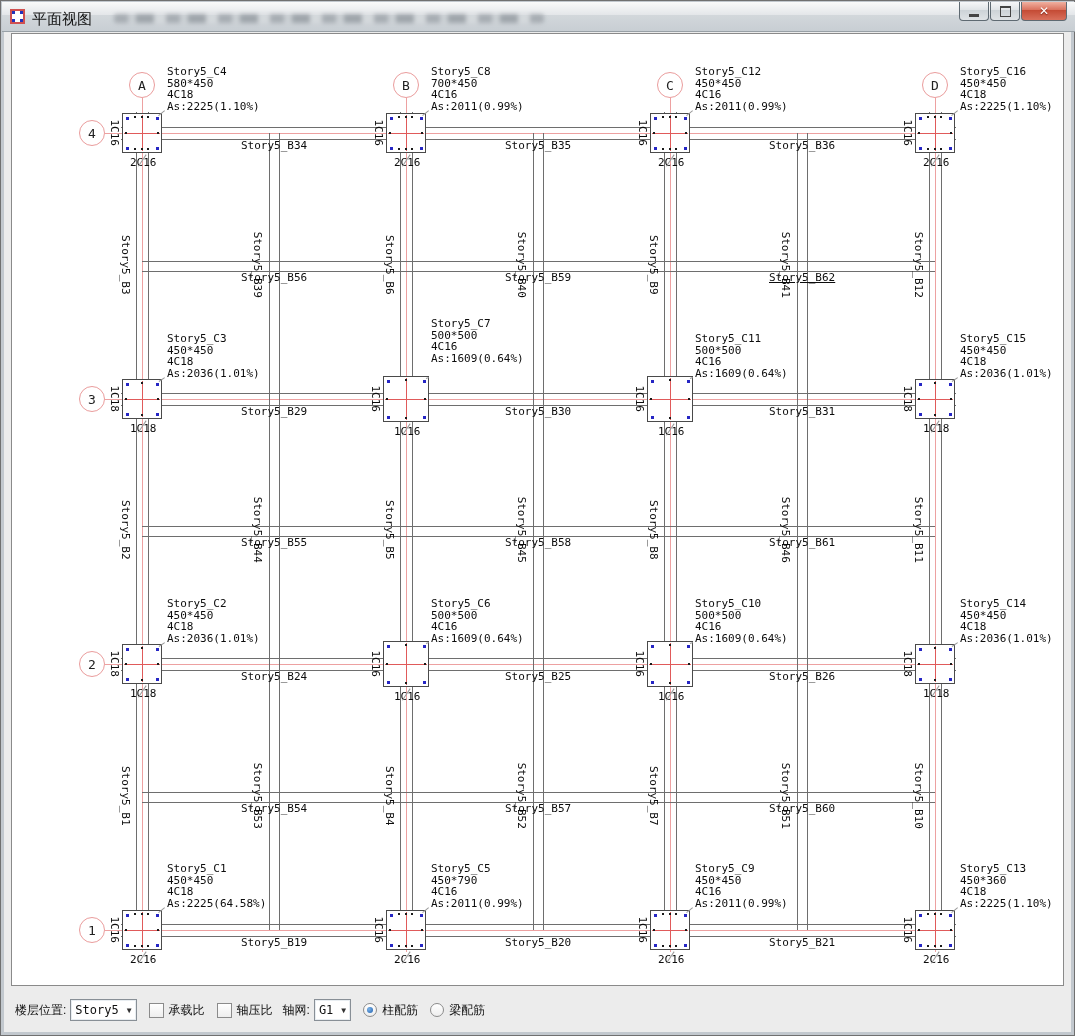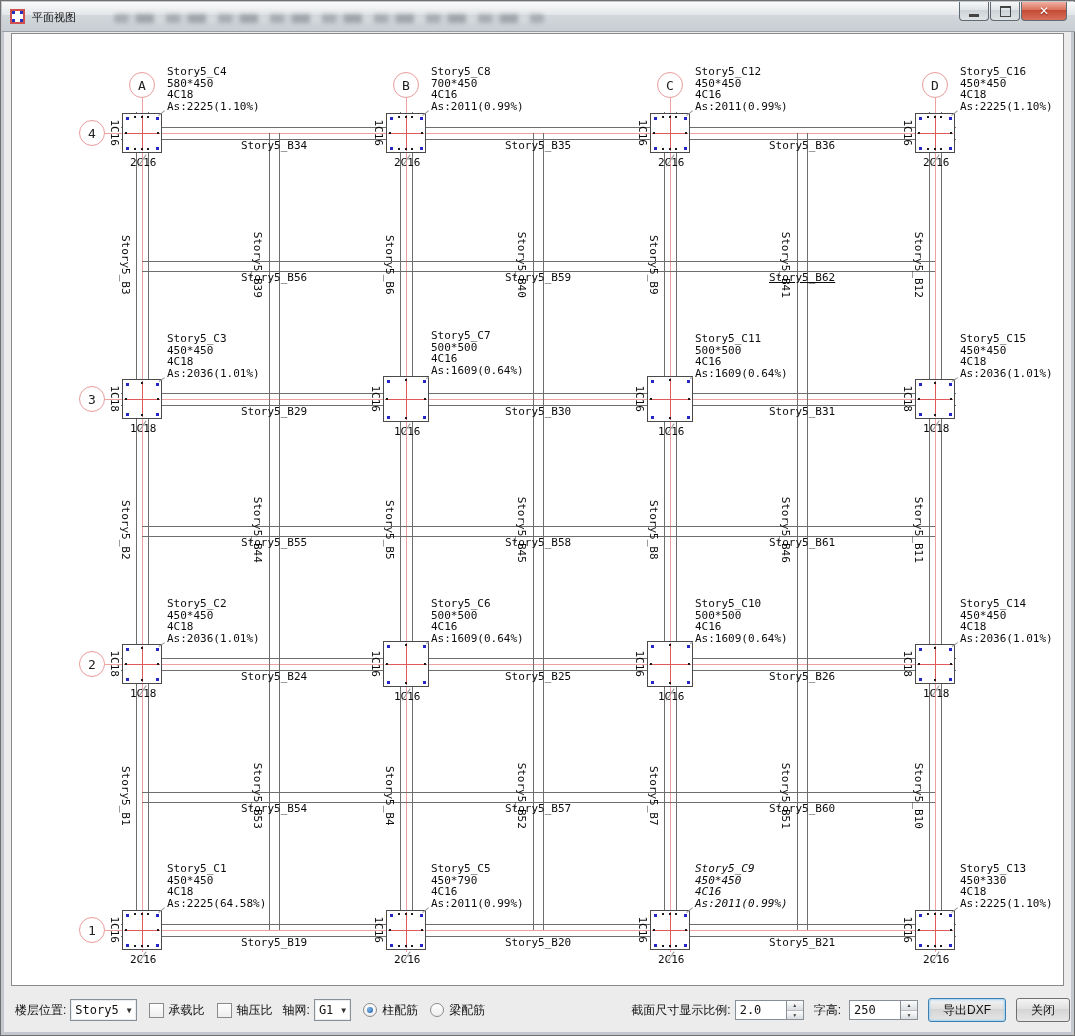--- a/index.html
+++ b/index.html
@@ -7,21 +7,21 @@
   .window{position:absolute;left:0;top:0;width:1075px;height:1036px;
     background:#ececec;border:1px solid #707070;box-sizing:border-box;
     box-shadow:inset 0 0 0 3px #c2c8ce;}
   
   .titlebar{position:absolute;left:1px;top:1px;width:1073px;height:29px;
     background:linear-gradient(#fafafa,#e3e6e9 45%,#d2d7db 46%,#c8ced3);
     border-bottom:1px solid #98a0a6;}
   .title-icon{position:absolute;left:8px;top:7px;width:15px;height:15px;background:#fff;
     border:2px solid #d05050;box-sizing:border-box;}
   .title-icon i{position:absolute;width:3px;height:3px;background:#2233bb;}
-  .title-text{position:absolute;left:30px;top:8px;font-size:11px;color:#111;}
+  .title-text{position:absolute;left:30px;top:8px;font-size:15px;color:#111;}
   .title-path{position:absolute;left:112px;top:12px;width:430px;height:9px;
     background:repeating-linear-gradient(90deg,#9aa0a6 0 14px,#c9ced2 14px 22px,#8f969c 22px 40px,#d6dadd 40px 52px);
     filter:blur(2.2px);opacity:.75;border-radius:3px;}
   .winbtns{position:absolute;right:8px;top:0;display:flex;}
   .winbtn{width:30px;height:19px;border:1px solid #5f6a72;border-top:none;box-sizing:border-box;
     background:linear-gradient(#f6f7f8,#dfe3e6 45%,#cdd3d7 46%,#dfe3e6);
     display:flex;align-items:center;justify-content:center;font-size:10px;color:#333;
     border-radius:0 0 4px 4px;margin-left:1px;}
   .winbtn.close{width:46px;background:linear-gradient(#f0b0a0,#d9705c 45%,#c44b35 46%,#d9705c);
     color:#fff;font-weight:bold;font-size:12px;text-shadow:0 1px 1px #7c2315;}
@@ -255,21 +255,21 @@
         <div class="ln" style="left: 373px; top: 365px; width: 42px; height: 1px; background: rgb(224, 90, 90);"></div>
         <div class="ln" style="left: 394px; top: 344px; width: 1px; height: 42px; background: rgb(224, 90, 90);"></div>
         <div class="mark" style="left: 375px; top: 346px; width: 3px; height: 3px; background: rgb(38, 38, 196);"></div>
         <div class="mark" style="left: 411px; top: 346px; width: 3px; height: 3px; background: rgb(38, 38, 196);"></div>
         <div class="mark" style="left: 375px; top: 382px; width: 3px; height: 3px; background: rgb(38, 38, 196);"></div>
         <div class="mark" style="left: 411px; top: 382px; width: 3px; height: 3px; background: rgb(38, 38, 196);"></div>
         <div class="mark" style="left: 393px; top: 345px; width: 2px; height: 2px; background: rgb(26, 26, 26);"></div>
         <div class="mark" style="left: 393px; top: 383px; width: 2px; height: 2px; background: rgb(26, 26, 26);"></div>
         <div class="mark" style="left: 374px; top: 364px; width: 2px; height: 2px; background: rgb(26, 26, 26);"></div>
         <div class="mark" style="left: 412px; top: 364px; width: 2px; height: 2px; background: rgb(26, 26, 26);"></div>
-        <div class="cadtext" style="left: 419px; top: 296px;">Story5_C7
+        <div class="cadtext" style="left: 419px; top: 284px;">Story5_C7
 500*500
 4C16
 As:1609(0.64%)</div>
         <div class="ln" style="left: 417px; top: 344px; width: 3.16228px; height: 1px; background: rgb(154, 154, 154); transform-origin: 0px 0px; transform: rotate(2.81984rad);"></div>
         <div class="cadtext vtext" style="left: 348px; top: 359px; width: 30px;">1C16</div>
         <div class="cadtext" style="left: 382px; top: 392px;">1C16</div>
         <div class="ln" style="left: 390px; top: 401px; width: 14.4222px; height: 1px; background: rgb(154, 154, 154); transform-origin: 0px 0px; transform: rotate(-0.982794rad);"></div>
         <div class="colbox" style="left: 635px; top: 342px; width: 46px; height: 46px;"></div>
         <div class="ln" style="left: 637px; top: 365px; width: 42px; height: 1px; background: rgb(224, 90, 90);"></div>
         <div class="ln" style="left: 658px; top: 344px; width: 1px; height: 42px; background: rgb(224, 90, 90);"></div>
@@ -438,21 +438,21 @@
         <div class="mark" style="left: 642px; top: 910px; width: 3px; height: 3px; background: rgb(38, 38, 196);"></div>
         <div class="mark" style="left: 672px; top: 910px; width: 3px; height: 3px; background: rgb(38, 38, 196);"></div>
         <div class="mark" style="left: 650px; top: 879px; width: 2px; height: 2px; background: rgb(26, 26, 26);"></div>
         <div class="mark" style="left: 650px; top: 911px; width: 2px; height: 2px; background: rgb(26, 26, 26);"></div>
         <div class="mark" style="left: 657px; top: 879px; width: 2px; height: 2px; background: rgb(26, 26, 26);"></div>
         <div class="mark" style="left: 657px; top: 911px; width: 2px; height: 2px; background: rgb(26, 26, 26);"></div>
         <div class="mark" style="left: 663px; top: 879px; width: 2px; height: 2px; background: rgb(26, 26, 26);"></div>
         <div class="mark" style="left: 663px; top: 911px; width: 2px; height: 2px; background: rgb(26, 26, 26);"></div>
         <div class="mark" style="left: 641px; top: 895px; width: 2px; height: 2px; background: rgb(26, 26, 26);"></div>
         <div class="mark" style="left: 673px; top: 895px; width: 2px; height: 2px; background: rgb(26, 26, 26);"></div>
-        <div class="cadtext" style="left: 683px; top: 829px; font-style: italic;">Story5_C9
+        <div class="cadtext" style="left: 683px; top: 829px;">Story5_C9
 450*450
 4C16
 As:2011(0.99%)</div>
         <div class="ln" style="left: 681px; top: 874px; width: 7.81025px; height: 1px; background: rgb(154, 154, 154); transform-origin: 0px 0px; transform: rotate(2.44685rad);"></div>
         <div class="cadtext vtext" style="left: 615px; top: 890px; width: 30px;">1C16</div>
         <div class="cadtext" style="left: 646px; top: 920px;">2C16</div>
         <div class="ln" style="left: 654px; top: 929px; width: 14.4222px; height: 1px; background: rgb(154, 154, 154); transform-origin: 0px 0px; transform: rotate(-0.982794rad);"></div>
         <div class="colbox" style="left: 903px; top: 876px; width: 40px; height: 40px;"></div>
         <div class="ln" style="left: 905px; top: 896px; width: 36px; height: 1px; background: rgb(224, 90, 90);"></div>
         <div class="ln" style="left: 923px; top: 878px; width: 1px; height: 36px; background: rgb(224, 90, 90);"></div>
@@ -462,21 +462,21 @@
         <div class="mark" style="left: 937px; top: 910px; width: 3px; height: 3px; background: rgb(38, 38, 196);"></div>
         <div class="mark" style="left: 915px; top: 879px; width: 2px; height: 2px; background: rgb(26, 26, 26);"></div>
         <div class="mark" style="left: 915px; top: 911px; width: 2px; height: 2px; background: rgb(26, 26, 26);"></div>
         <div class="mark" style="left: 922px; top: 879px; width: 2px; height: 2px; background: rgb(26, 26, 26);"></div>
         <div class="mark" style="left: 922px; top: 911px; width: 2px; height: 2px; background: rgb(26, 26, 26);"></div>
         <div class="mark" style="left: 928px; top: 879px; width: 2px; height: 2px; background: rgb(26, 26, 26);"></div>
         <div class="mark" style="left: 928px; top: 911px; width: 2px; height: 2px; background: rgb(26, 26, 26);"></div>
         <div class="mark" style="left: 906px; top: 895px; width: 2px; height: 2px; background: rgb(26, 26, 26);"></div>
         <div class="mark" style="left: 938px; top: 895px; width: 2px; height: 2px; background: rgb(26, 26, 26);"></div>
         <div class="cadtext" style="left: 948px; top: 829px;">Story5_C13
-450*330
+450*360
 4C18
 As:2225(1.10%)</div>
         <div class="ln" style="left: 946px; top: 874px; width: 7.81025px; height: 1px; background: rgb(154, 154, 154); transform-origin: 0px 0px; transform: rotate(2.44685rad);"></div>
         <div class="cadtext vtext" style="left: 880px; top: 890px; width: 30px;">1C16</div>
         <div class="cadtext" style="left: 911px; top: 920px;">2C16</div>
         <div class="ln" style="left: 919px; top: 929px; width: 14.4222px; height: 1px; background: rgb(154, 154, 154); transform-origin: 0px 0px; transform: rotate(-0.982794rad);"></div>
         <div class="cadtext" style="left: 229px; top: 106px; width: 66px; text-align: center;">Story5_B34</div>
         <div class="cadtext" style="left: 493px; top: 106px; width: 66px; text-align: center;">Story5_B35</div>
         <div class="cadtext" style="left: 757px; top: 106px; width: 66px; text-align: center;">Story5_B36</div>
         <div class="cadtext" style="left: 229px; top: 372px; width: 66px; text-align: center;">Story5_B29</div>
@@ -535,34 +535,14 @@
       <span class="tlabel">轴网:</span>
       <div class="combo">
         <span>G1</span>
         <span class="arr">▼</span>
       </div>
       <span class="radio sel"></span>
       <span>柱配筋</span>
       <span class="radio"></span>
       <span>梁配筋</span>
     </div>
-    <div class="tgroup">
-      <span>截面尺寸显示比例:</span>
-      <div class="spin">
-        <div class="field">2.0</div>
-        <div class="btns">
-          <span>▲</span>
-          <span>▼</span>
-        </div>
-      </div>
-      <span class="tlabel">字高:</span>
-      <div class="spin">
-        <div class="field">250</div>
-        <div class="btns">
-          <span>▲</span>
-          <span>▼</span>
-        </div>
-      </div>
-      <div class="btn default">导出DXF</div>
-      <div class="btn">关闭</div>
-    </div>
   </div>
 </div>
 
 </body></html>

